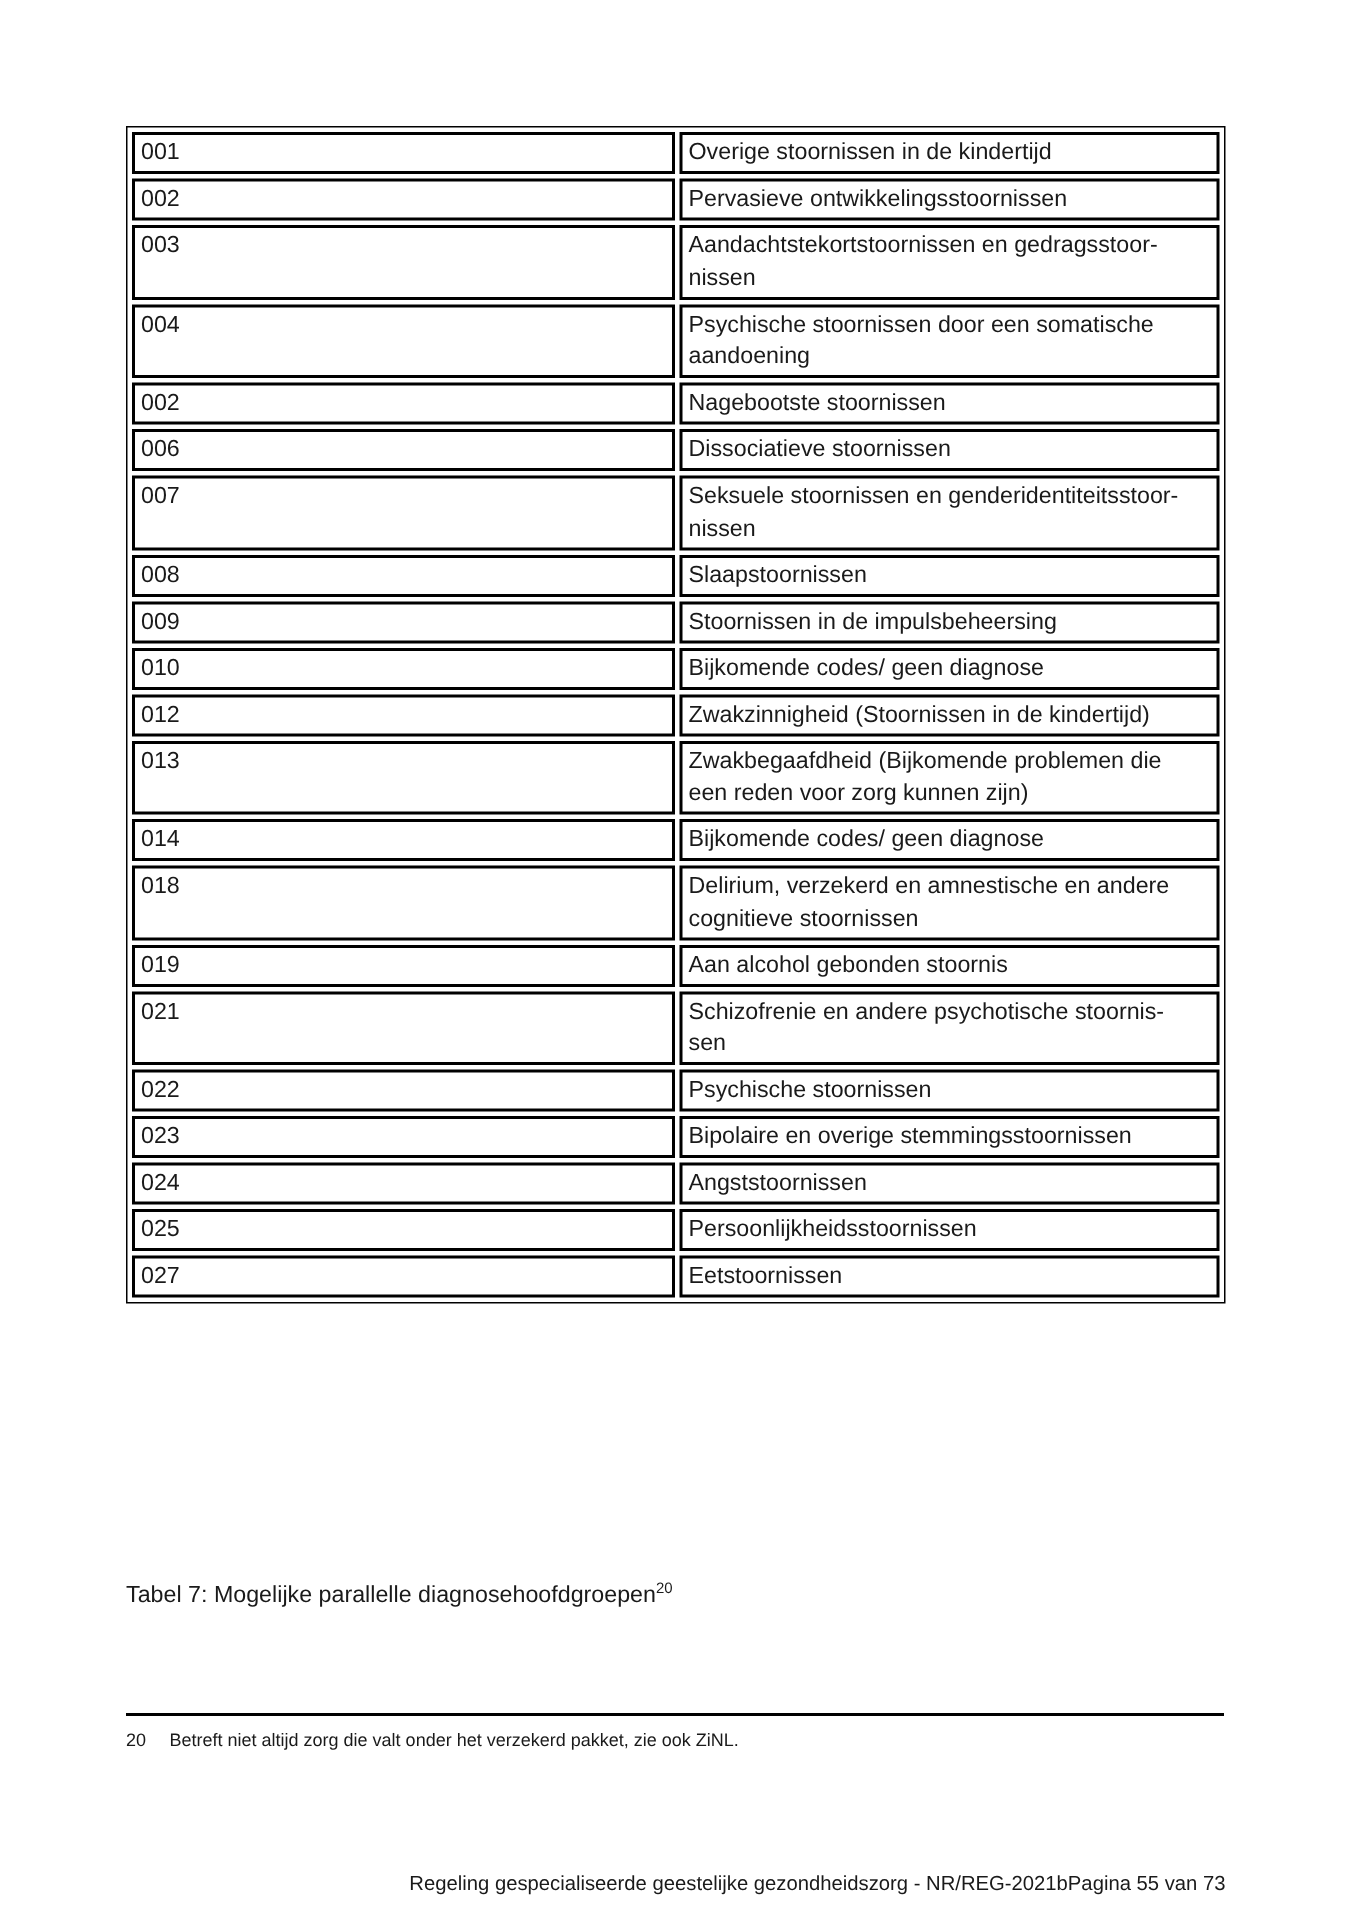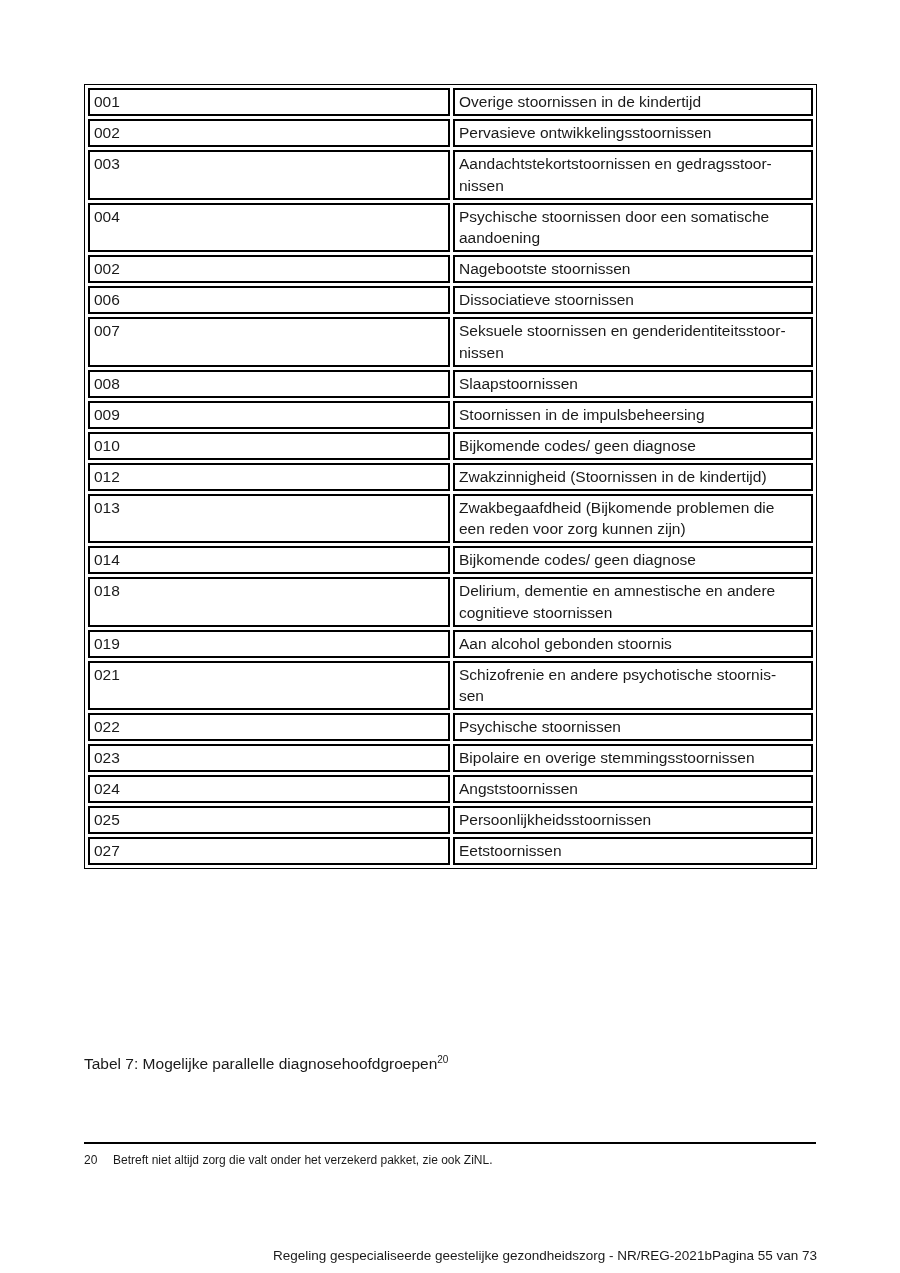--- a/index.html
+++ b/index.html
@@ -166,21 +166,21 @@
 
     <tr>
       <td class="code-cell">014</td>
       <td class="desc-cell">Bijkomende codes/ geen diagnose</td>
     </tr>
 
 
 
     <tr>
       <td class="code-cell">018</td>
-      <td class="desc-cell">Delirium, dementie en amnestische en andere
+      <td class="desc-cell">Delirium, verzekerd en amnestische en andere
 cognitieve stoornissen</td>
     </tr>
 
     <tr>
       <td class="code-cell">019</td>
       <td class="desc-cell">Aan alcohol gebonden stoornis</td>
     </tr>
 
 
     <tr>

